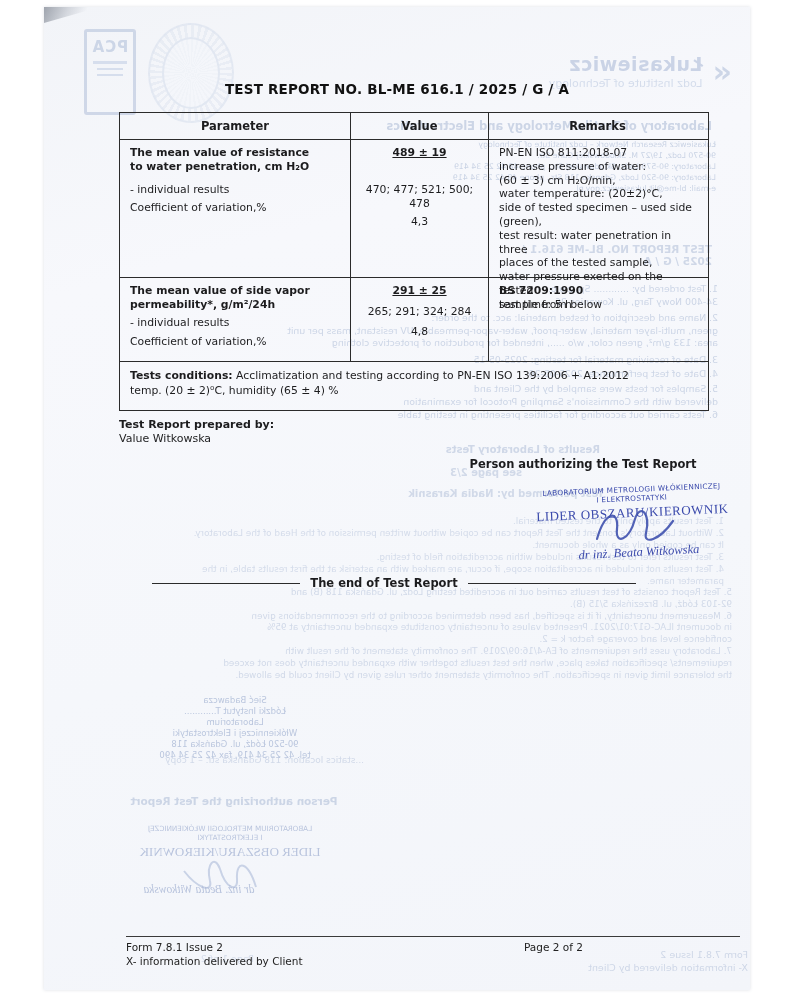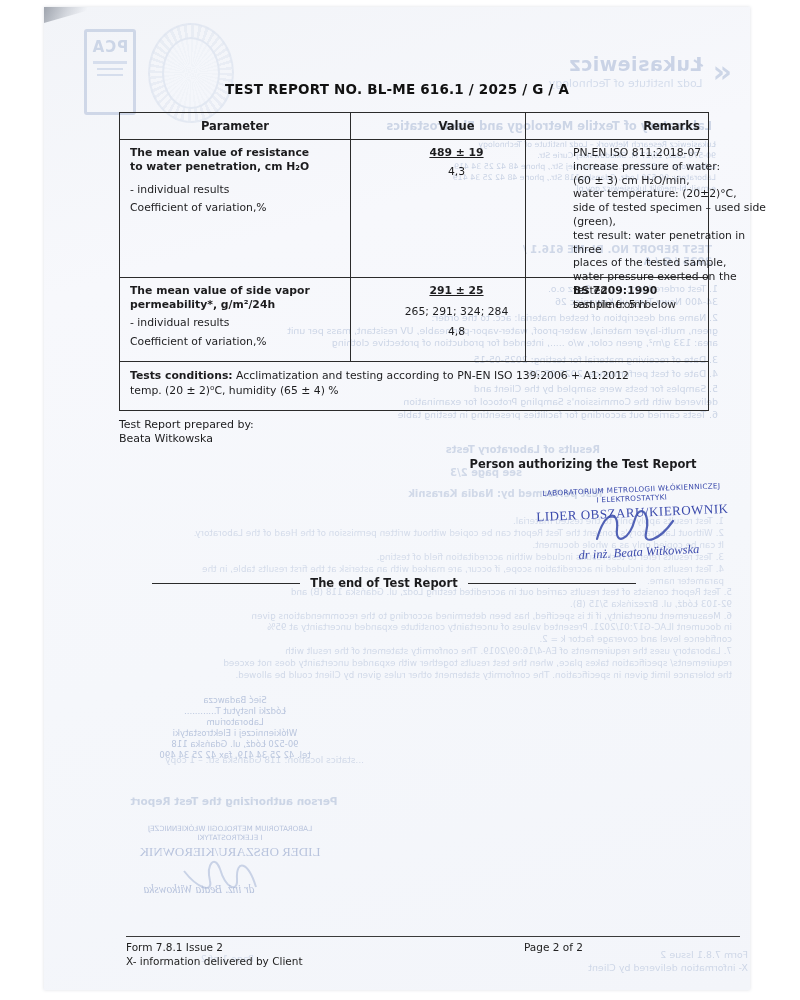--- a/index.html
+++ b/index.html
@@ -48,39 +48,39 @@
   
   .content { position:absolute; inset:0; z-index:2; color:#1c1c1e; }
   .doc-title{
     position:absolute; left:0; right:0; top:74px; text-align:center;
     font-size:13.5px; font-weight:bold; letter-spacing:.2px; color:#111;
   }
   .tbl{ position:absolute; left:75px; top:105px; width:590px; border:1.6px solid #2b2b2b; }
   .trow{ display:grid; grid-template-columns:231px 138px 217px; }
   .trow > div{ border-right:1.3px solid #2b2b2b; }
   .trow > div:last-child{ border-right:none; }
-  .trow{ border-bottom:1.3px solid #2b2b2b;gap:37px; }
+  .trow{ border-bottom:1.3px solid #2b2b2b; }
   .trow:last-child{ border-bottom:none; }
   .thead{ height:27px; }
   .thead > div{ display:flex; align-items:center; justify-content:center; font-weight:bold; font-size:11.5px; }
   .r1{ height:138px; } .r2{ height:84px; }
   .cell{ font-size:10.8px; line-height:13.8px; padding:6px 8px 0 10px; }
   .cell-val{ text-align:center; padding-left:4px; padding-right:4px; }
   .pmain{ font-weight:bold; }
   .r1 .psub1{ margin-top:9px; } .r1 .psub2{ margin-top:5px; }
   .r1 .vsub1{ margin-top:23px; } .r1 .vsub2{ margin-top:5px; }
   .r2 .psub1{ margin-top:4px; } .r2 .psub2{ margin-top:6px; }
   .r2 .vsub1{ margin-top:7px; } .r2 .vsub2{ margin-top:6px; }
   .vmain{ font-weight:bold;text-decoration:underline; }
   .prewrap{ white-space:pre-line; }
   .cond{ display:block; height:48px; font-size:10.8px; line-height:15px; padding:6px 10px; }
   .cond .lbl{ font-weight:bold; }
 
   .prepared{ position:absolute; left:75px; top:411px; font-size:11px; line-height:14px; }
-  .prepared .lbl{ font-weight:normal; }
+  .prepared .lbl{ font-weight:bold; }
   .person-auth{ position:absolute; left:388px; top:450px; width:302px; text-align:center; font-weight:bold; font-size:11.5px; }
 
   .stamp{ position:absolute; left:462px; top:479px; width:252px; text-align:center;
           color:#3b4aac; transform:rotate(-2.5deg); }
   .stamp .s1{ font-size:7.3px; line-height:8.5px; letter-spacing:.3px; }
   .stamp .s3{ font-family:"Liberation Serif", serif; font-size:13px; letter-spacing:.5px; margin-top:2px; }
   .signature{ position:absolute; left:545px; top:498px; }
   .dr-line{ position:absolute; left:475px; top:538px; width:240px; text-align:center;
             font-family:"Liberation Serif", serif; font-style:italic; font-size:12.5px;
             color:#3b4aac; transform:rotate(-3deg); }
@@ -209,20 +209,21 @@
 
         <div class="trow r1">
           <div class="cell">
             <div class="pmain prewrap">The mean value of resistance
 to water penetration, cm H₂O</div>
             <div class="psub1">- individual results</div>
             <div class="psub2">Coefficient of variation,%</div>
           </div>
           <div class="cell cell-val">
             <div class="vmain">489 ± 19</div>
+            <div class="vsub1">470; 477; 521; 500; 478</div>
             <div class="vsub2">4,3</div>
           </div>
           <div class="cell">
             <div class="prewrap">PN-EN ISO 811:2018-07
 increase pressure of water:
 (60 ± 3) cm H₂O/min,
 water temperature: (20±2)°C,
 side of tested specimen – used side
 (green),
 test result: water penetration in three
@@ -253,21 +254,21 @@
         <div class="trow">
           <div class="cond" style="grid-column:1 / span 3; border-right:none;">
             <span class="lbl">Tests conditions:</span><span class="prewrap"> Acclimatization and testing according to PN-EN ISO 139:2006 + A1:2012
 temp. (20 ± 2)⁰C, humidity (65 ± 4) %</span>
           </div>
         </div>
       </div>
 
       <div class="prepared">
         <div class="lbl">Test Report prepared by:</div>
-        <div>Beata Witkowska</div>
+        <div>Value Witkowska</div>
       </div>
 
       <div class="person-auth">Person authorizing the Test Report</div>
 
       <div class="stamp">
         <div class="s1">LABORATORIUM METROLOGII WŁÓKIENNICZEJ</div>
         <div class="s1">I ELEKTROSTATYKI</div>
         <div class="s3">LIDER OBSZARU/KIEROWNIK</div>
       </div>
 

